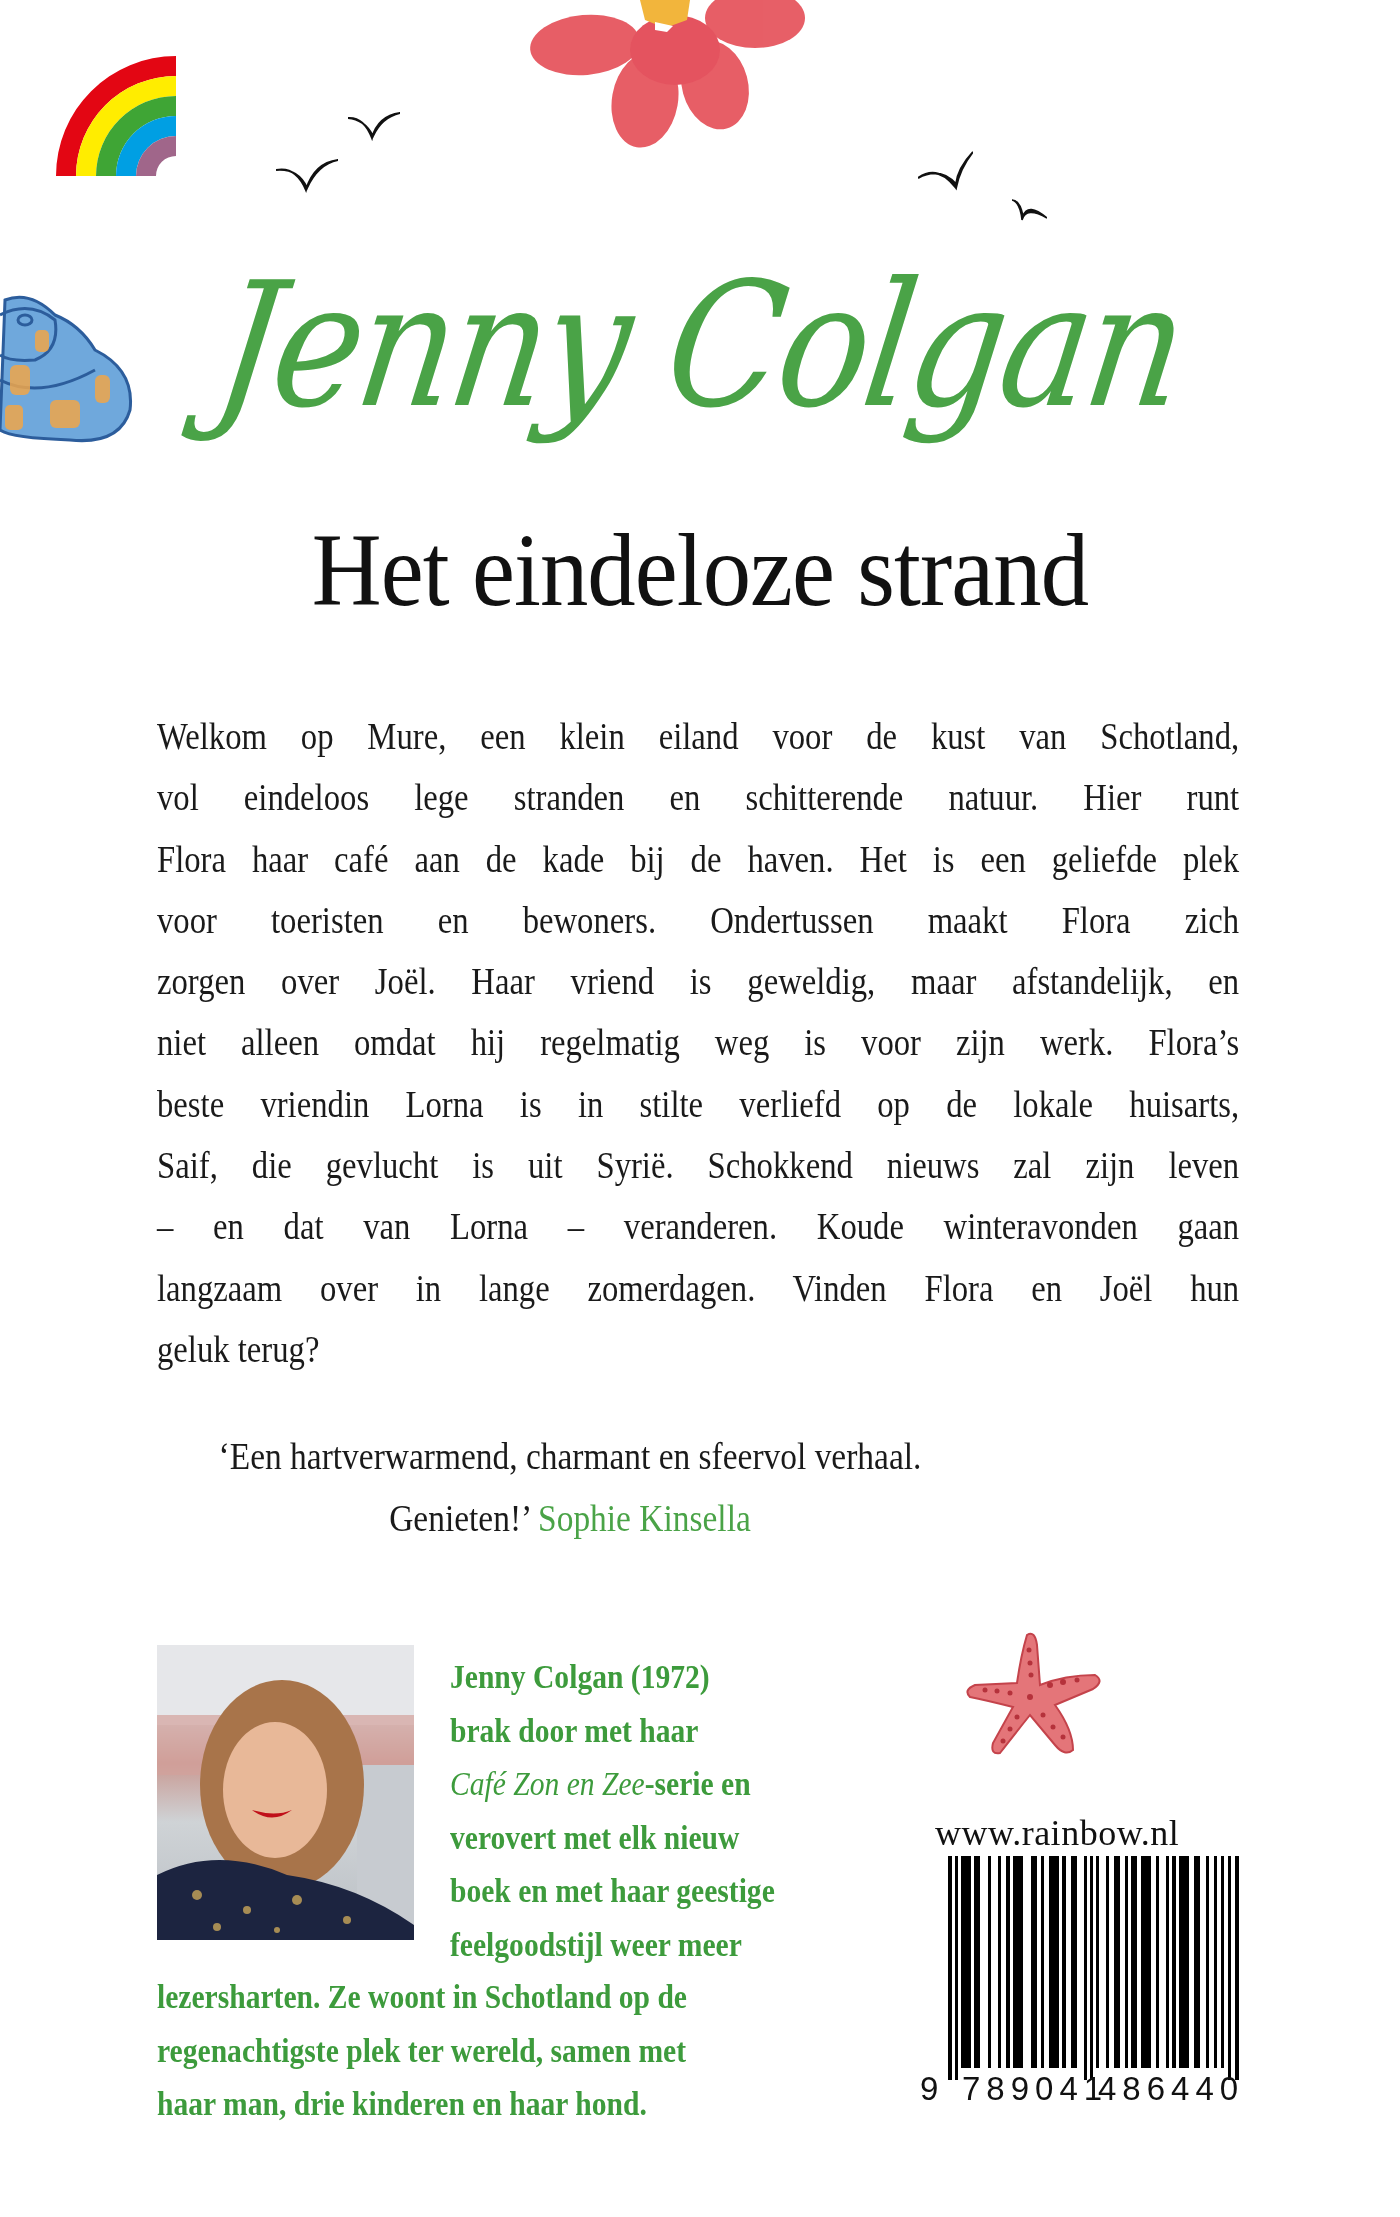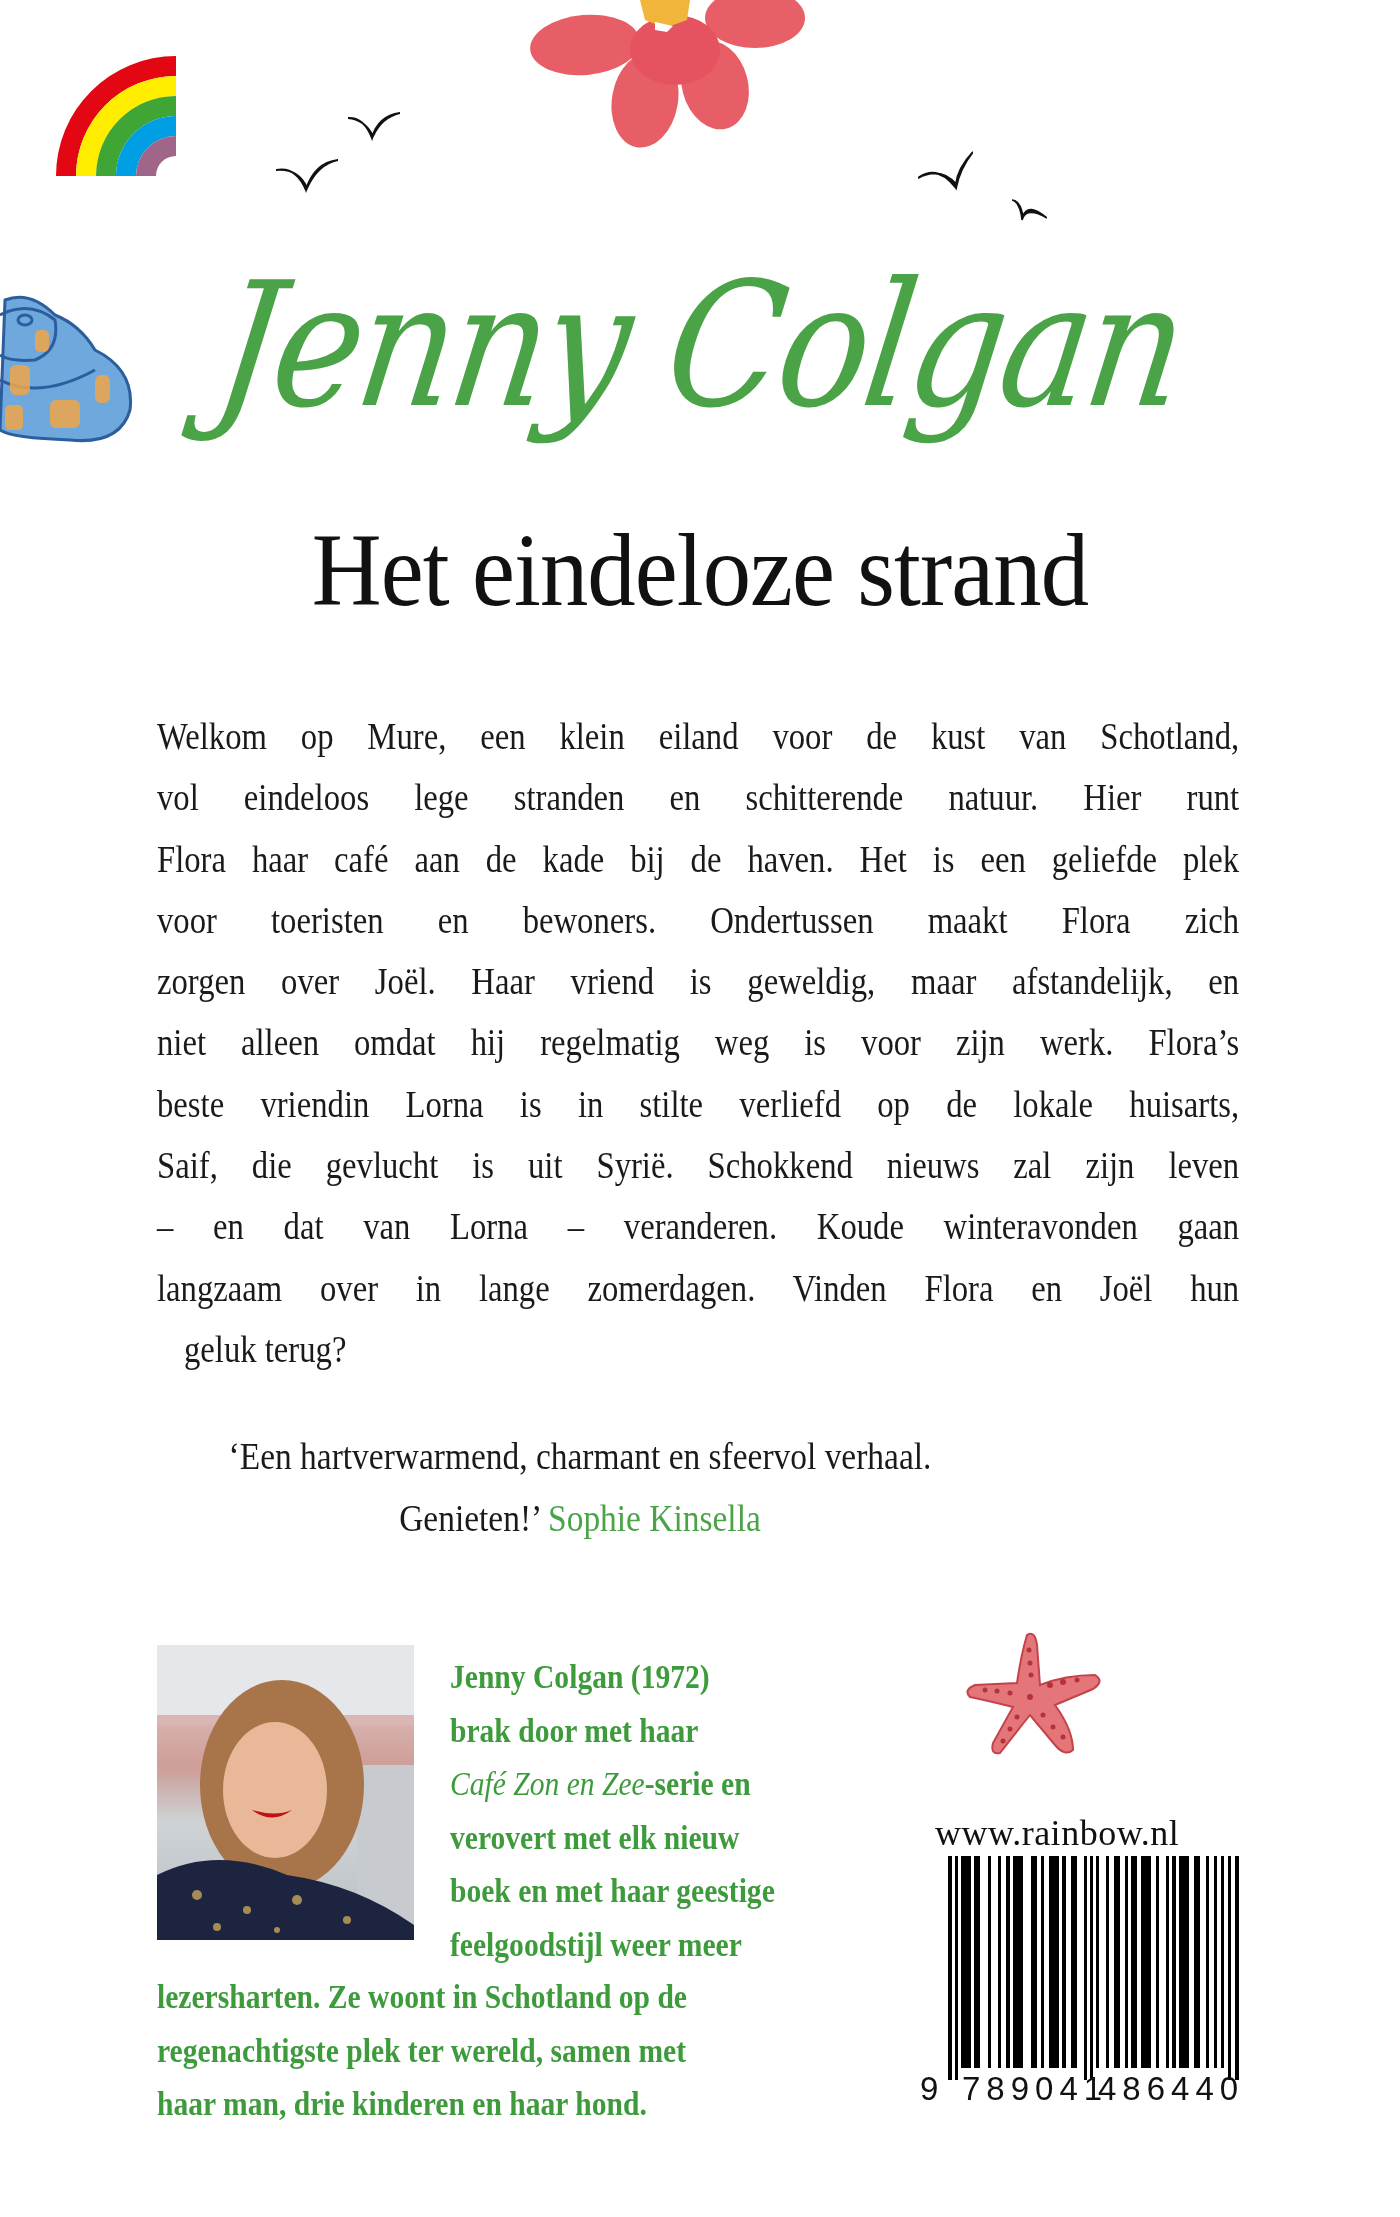--- a/index.html
+++ b/index.html
@@ -26,26 +26,26 @@
     font-family:"Liberation Serif", serif; letter-spacing:-1px;
     transform: scaleX(0.93); transform-origin:center;
   }
 
   
   #blurb {
     left:157px; top:706px; width:1082px;
     font-size:38px; line-height:61.3px; color:#1a1a1a;
   }
   #blurb .ln { display:block; text-align:justify; text-align-last:justify; white-space:nowrap; height:61.3px;font-family:Liberation Serif, serif; }
-  #blurb .ln.last { text-align-last:left;margin-left:27px; }
+  #blurb .ln.last { text-align-last:left; }
   #blurb .ln span { display:inline-block; width:100%; text-align:justify; text-align-last:justify; transform:scaleX(0.86); transform-origin:left center; width:116.3%; }
   #blurb .ln.last span { text-align-last:left; }
 
   
-  #quote { left:16px; width:1128px; top:1425px; text-align:center; font-size:38px; line-height:62px; color:#1a1a1a; }
+  #quote { left:6px; width:1128px; top:1425px; text-align:center; font-size:38px; line-height:62px; color:#1a1a1a; }
   #quote .q { display:block; transform:scaleX(0.88); }
   .green { color:#4aa347; }
 
   
   #photo { left:157px; top:1645px; width:257px; height:295px; overflow:hidden; background:linear-gradient(180deg,#e9e9ec 0%,#dcdde0 25%,#c99a93 40%,#cfd3d6 60%,#b9bec4 100%); }
   #bio-right { left:450px; top:1650px; width:420px; font-size:34px; line-height:53.5px; color:#3d9b3c; font-weight:bold; }
   #bio-right .ln, #bio-bottom .ln { display:block; white-space:nowrap; transform:scaleX(0.87); transform-origin:left center; }
   #bio-bottom { left:157px; top:1970px; width:720px; font-size:34px; line-height:53.5px; color:#3d9b3c; font-weight:bold; }
   #bio-right i { font-weight:normal; }
 

